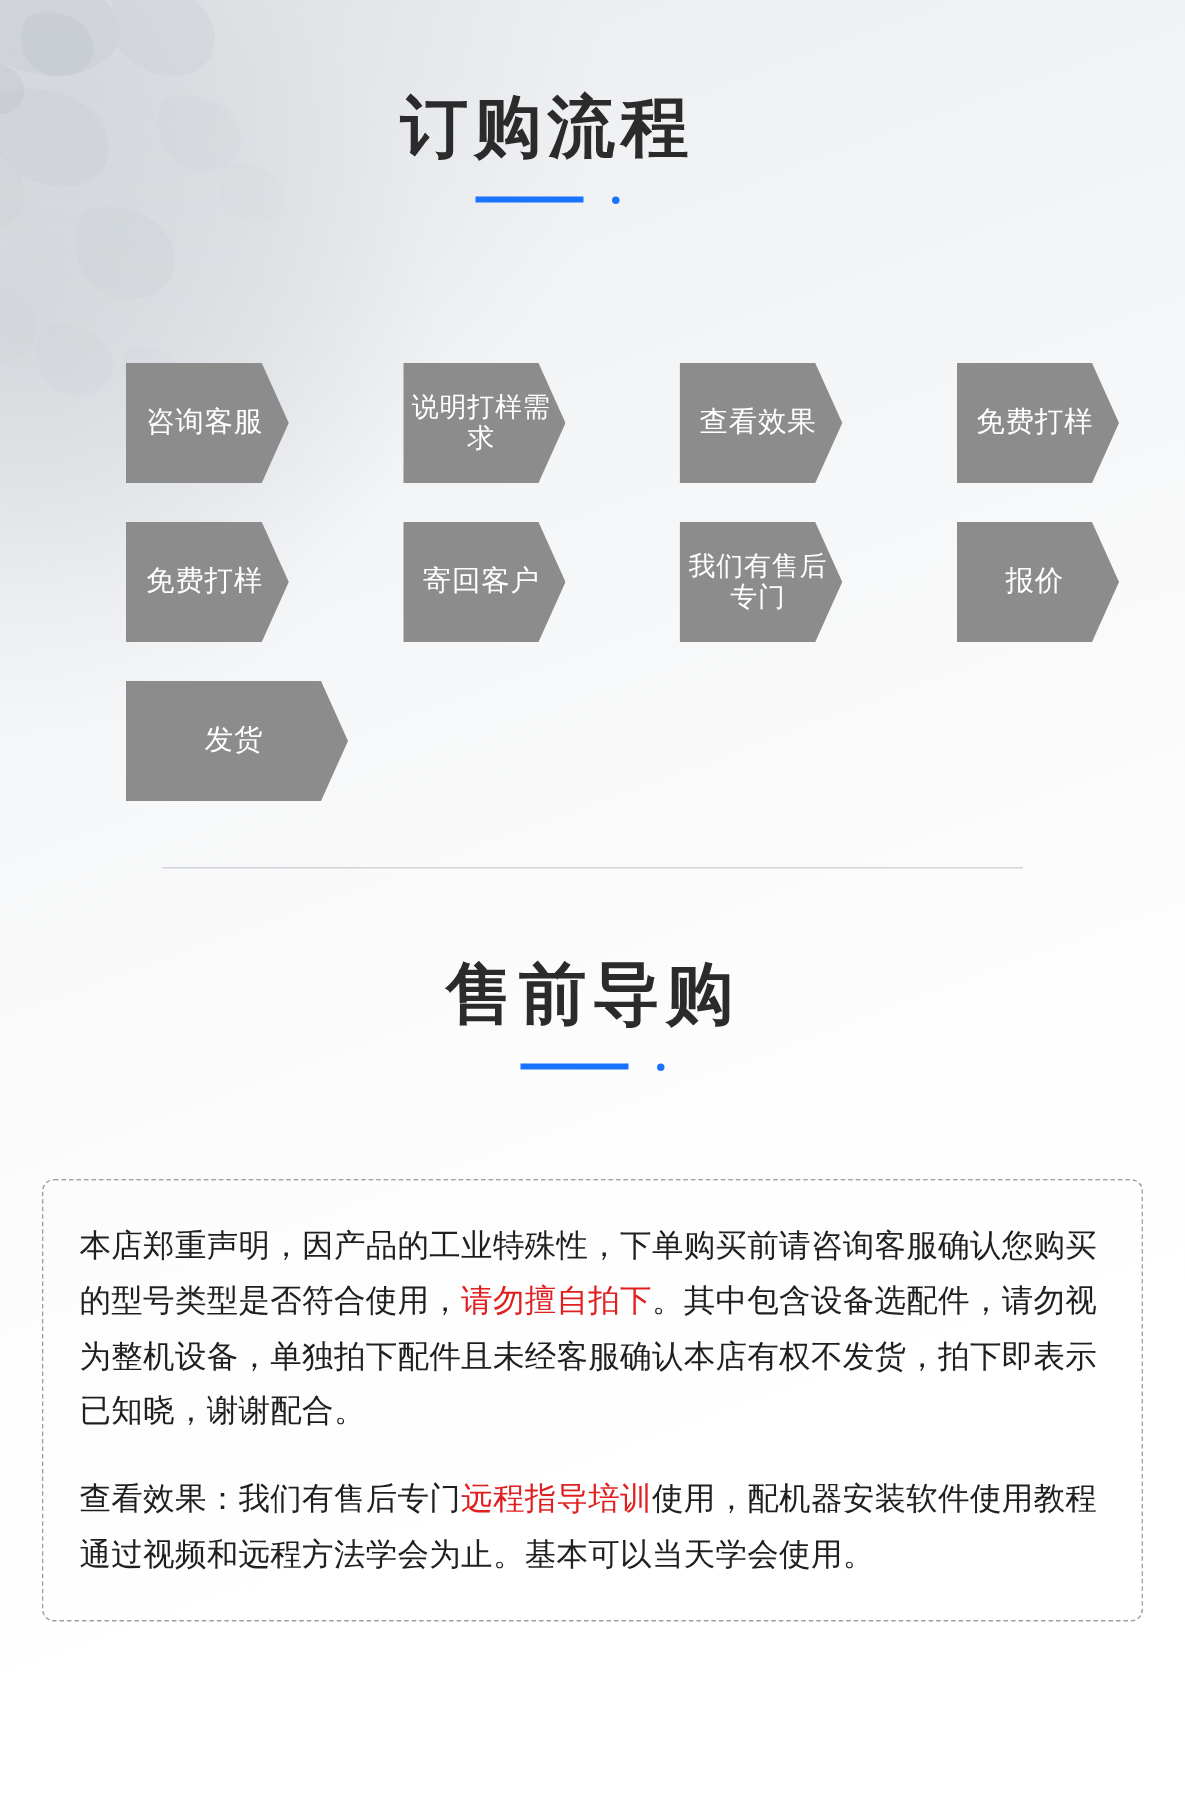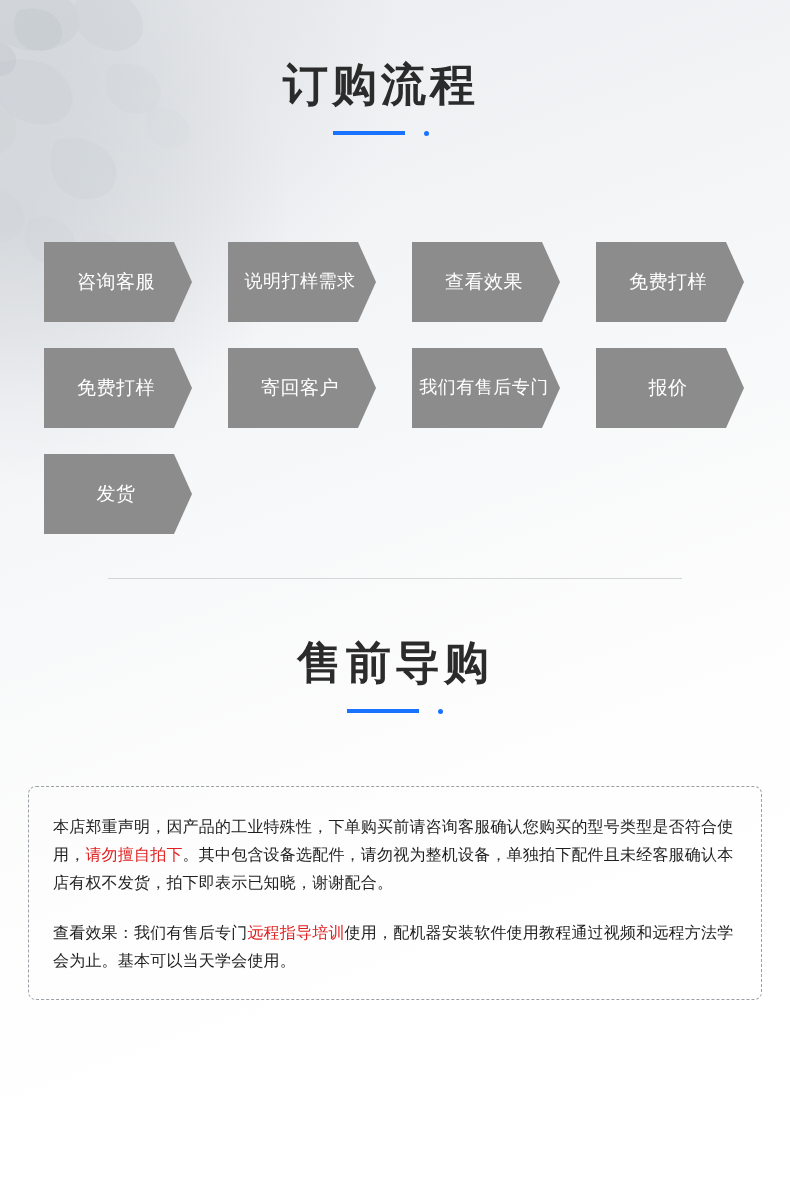--- a/index.html
+++ b/index.html
@@ -65,20 +65,21 @@
     color: #ffffff;
     display: flex;
     align-items: center;
     justify-content: center;
     text-align: center;
     font-size: 19px;
     line-height: 1.18;
     padding: 0 6px 0 2px;
     letter-spacing: .5px;
     clip-path: polygon(0 0, calc(100% - 18px) 0, 100% 50%, calc(100% - 18px) 100%, 0 100%);
+    margin-left: 40px;
   }
   .chev.two-line { font-size: 19px; }
   .chev.small { font-size: 18px; }
 
   .divider {
     position: absolute;
     left: 108px; top: 578px;
     width: 574px; height: 1px;
     background: #d3d5d8;
   }
@@ -88,21 +89,21 @@
   .notice {
     position: absolute;
     left: 28px; top: 786px;
     width: 734px;
     border: 1px dashed #9aa0a6;
     border-radius: 8px;
     padding: 26px 24px 24px 24px;
   }
   .notice p {
     margin: 0;
-    font-size: 16px;
+    font-size: 21px;
     line-height: 1.75;
     color: #1f1f1f;
     letter-spacing: .2px;
   }
   .notice p + p { margin-top: 22px; }
   .red { color: #e02020; }
 
   .tip {
     position: absolute;
     left: 44px; top: 1090px;
@@ -130,21 +131,21 @@
       <path d="M190,140 C208,134 226,144 229,158 C232,174 218,182 202,177 C186,172 182,148 190,140 Z" opacity="0.3"></path>
       <path d="M70,248 C92,242 112,254 115,270 C118,288 100,297 82,292 C64,287 60,258 70,248 Z" opacity="0.35"></path>
       <path d="M126,262 C142,258 158,266 160,278 C162,292 150,299 136,295 C122,291 118,268 126,262 Z" opacity="0.25"></path>
     </g>
     <g fill="#b9bfc5" opacity="0.35">
       <path d="M60,40 C84,34 100,46 102,60 C104,76 88,84 70,79 C52,74 50,48 60,40 Z"></path>
       <path d="M18,72 C38,66 54,76 56,88 C58,102 44,110 28,105 C12,100 8,80 18,72 Z"></path>
     </g>
   </svg>
 
-  <div class="hdr-wrap" style="position:absolute; left:16px; top:62px; width:730px;">
+  <div class="hdr-wrap" style="position:absolute; left:0; top:62px; width:730px;">
     <div class="hdr-title">订购流程</div>
     <div class="hdr-rule">
       <span class="bar"></span>
       <span class="dot"></span>
     </div>
   </div>
 
   <div class="flow">
     <div class="flow-row">
       <div class="chev">咨询客服</div>

